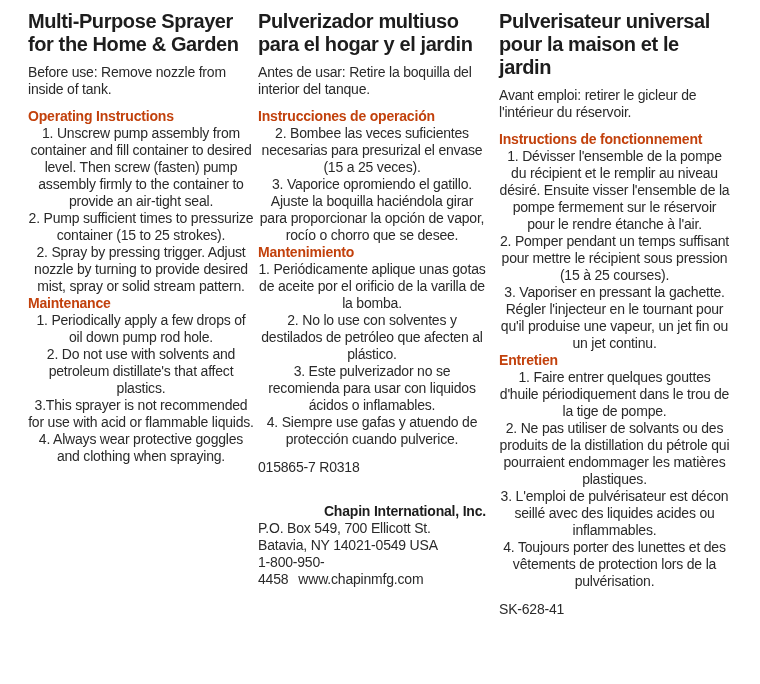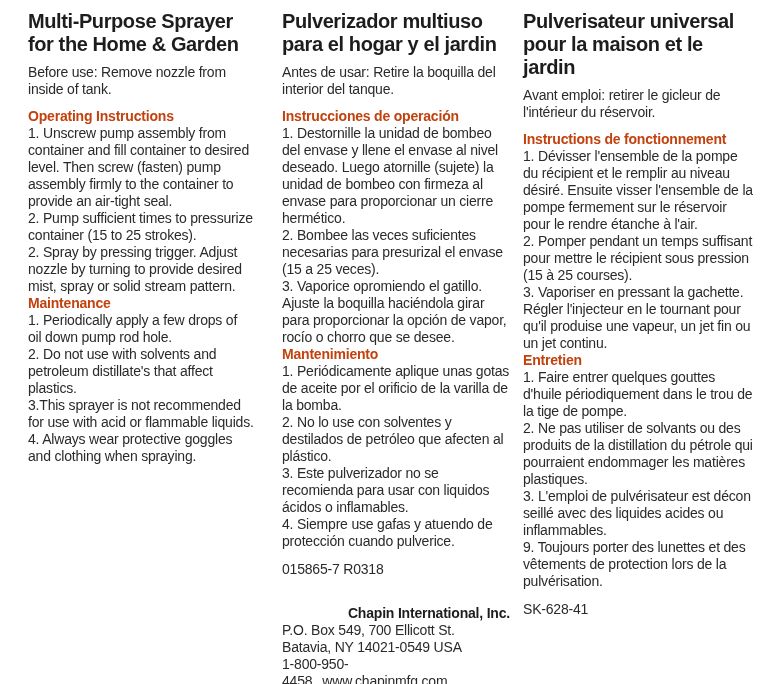--- a/index.html
+++ b/index.html
@@ -14,21 +14,21 @@
   .sheet {
     width: 760px;
     height: 684px;
     padding: 10px 20px 0 28px;
     display: flex;
     gap: 0;
   }
   .col {
     flex: 0 0 auto;
   }
-  .col-en { width: 226px; margin-right: 28px; }
+  .col-en { width: 226px; margin-right: 4px; }
   .col-es { width: 228px; margin-right: 13px; }
   .col-fr { width: 231px; }
   .title {
     font-size: 20px;
     line-height: 23px;
     font-weight: bold;
     letter-spacing: -0.4px;
     color: #1d1d1d;
     white-space: pre-line;
     margin-bottom: 8px;
@@ -43,20 +43,21 @@
     line-height: 17px;
     font-weight: bold;
     letter-spacing: -0.2px;
     color: #c2410c;
   }
   .heading.first { margin-top: 10px; }
   .item {
     font-size: 14px;
     line-height: 17px;
     letter-spacing: -0.2px;
+    text-align: center;
   }
   .code {
     font-size: 14px;
     line-height: 17px;
     letter-spacing: -0.2px;
     margin-top: 11px;
   }
   .company { margin-top: 27px; }
   .company p {
     font-size: 14px;
@@ -84,21 +85,20 @@
     <p class="item">2. Do not use with solvents and petroleum distillate's that affect plastics.</p>
     <p class="item">3.This sprayer is not recommended for use with acid or flammable liquids.</p>
     <p class="item">4. Always wear protective goggles and clothing when spraying.</p>
   </section>
 
   <section class="col col-es">
     <h1 class="title">Pulverizador multiuso
 para el hogar y el jardin</h1>
     <p class="intro">Antes de usar: Retire la boquilla del interior del tanque.</p>
     <h2 class="heading first">Instrucciones de operación</h2>
-    <p class="item">1. Destornille la unidad de bombeo del envase y llene el envase al nivel deseado. Luego atornille (sujete) la unidad de bombeo con firmeza al envase para proporcionar un cierre hermético.</p>
     <p class="item">2. Bombee las veces suficientes necesarias para presurizal el envase (15 a 25 veces).</p>
     <p class="item">3. Vaporice opromiendo el gatillo. Ajuste la boquilla haciéndola girar para proporcionar la opción de vapor, rocío o chorro que se desee.</p>
     <h2 class="heading">Mantenimiento</h2>
     <p class="item">1. Periódicamente aplique unas gotas de aceite por el orificio de la varilla de la bomba.</p>
     <p class="item">2. No lo use con solventes y destilados de petróleo que afecten al plástico.</p>
     <p class="item">3. Este pulverizador no se recomienda para usar con liquidos ácidos o inflamables.</p>
     <p class="item">4. Siempre use gafas y atuendo de protección cuando pulverice.</p>
     <p class="code">015865-7 R0318</p>
     <div class="company">
       <p class="company-name">Chapin International, Inc.</p>
@@ -113,17 +113,17 @@
 pour la maison et le jardin</h1>
     <p class="intro">Avant emploi: retirer le gicleur de l'intérieur du réservoir.</p>
     <h2 class="heading first">Instructions de fonctionnement</h2>
     <p class="item">1. Dévisser l'ensemble de la pompe du récipient et le remplir au niveau désiré. Ensuite visser l'ensemble de la pompe fermement sur le réservoir pour le rendre étanche à l'air.</p>
     <p class="item">2. Pomper pendant un temps suffisant pour mettre le récipient sous pression (15 à 25 courses).</p>
     <p class="item">3. Vaporiser en pressant la gachette. Régler l'injecteur en le tournant pour qu'il produise une vapeur, un jet fin ou un jet continu.</p>
     <h2 class="heading">Entretien</h2>
     <p class="item">1. Faire entrer quelques gouttes d'huile périodiquement dans le trou de la tige de pompe.</p>
     <p class="item">2. Ne pas utiliser de solvants ou des produits de la distillation du pétrole qui pourraient endommager les matières plastiques.</p>
     <p class="item">3. L'emploi de pulvérisateur est décon seillé avec des liquides acides ou inflammables.</p>
-    <p class="item">9. Toujours porter des lunettes et des vêtements de protection lors de la pulvérisation.</p>
+    <p class="item">4. Toujours porter des lunettes et des vêtements de protection lors de la pulvérisation.</p>
     <p class="code">SK-628-41</p>
   </section>
 
 </div>
 
 </body></html>

